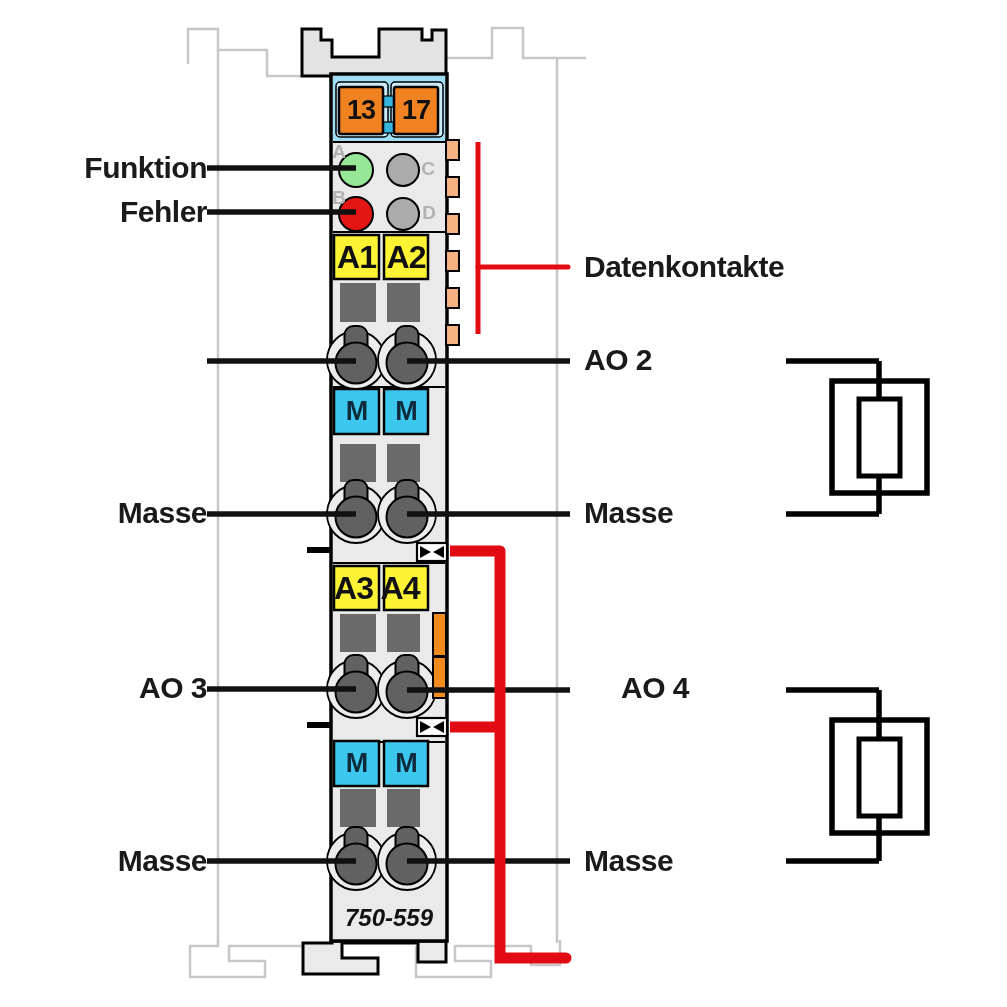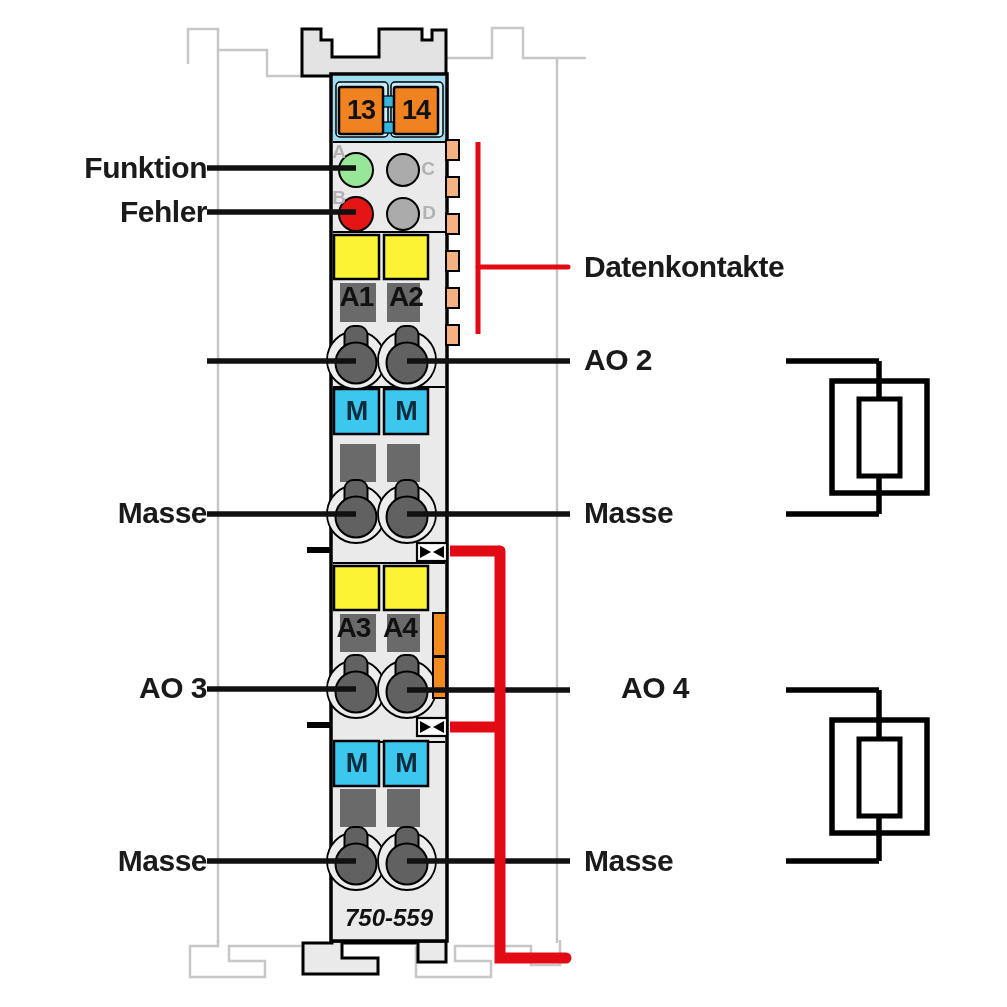--- a/index.html
+++ b/index.html
@@ -5,21 +5,21 @@
   html,body{margin:0;padding:0;background:#fff;}
   #stage{position:relative;width:1007px;height:1007px;background:#fff;overflow:hidden;
          font-family:"Liberation Sans",sans-serif;}
   svg{position:absolute;left:0;top:0;}
   .txt{position:absolute;color:#1a1a1a;font-weight:bold;letter-spacing:-0.5px;}
   .lbl{font-size:30px;line-height:34px;height:34px;white-space:nowrap;}
   .lbl-left{left:20px;width:187px;text-align:right;}
   .lbl-right{left:584px;text-align:left;}
   .term{display:flex;align-items:center;justify-content:center;letter-spacing:-1px;}
   .t-supply{font-size:27px;color:#111;}
-  .t-out{font-size:28px;color:#111;margin-top:40px;}
+  .t-out{font-size:32px;color:#111;}
   .t-gnd{font-size:27px;color:#0c2b3b;}
   .t-led{font-size:19px;color:#b2b2b2;letter-spacing:0;}
   .t-model{font-size:24px;color:#111;letter-spacing:0;}
 </style>
 </head>
 <body>
 
 <div id="stage">
 
 <svg width="1007" height="1007" viewBox="0 0 1007 1007">
@@ -179,21 +179,21 @@
 <div class="txt lbl lbl-left" style="top:671px;">AO 3</div>
 <div class="txt lbl lbl-left" style="top:844px;">Masse</div>
 
 <div class="txt lbl lbl-right" style="top:250px;">Datenkontakte</div>
 <div class="txt lbl lbl-right" style="top:343px;">AO 2</div>
 <div class="txt lbl lbl-right" style="top:496px;">Masse</div>
 <div class="txt lbl lbl-right" style="top:671px;margin-left:37px;">AO 4</div>
 <div class="txt lbl lbl-right" style="top:844px;">Masse</div>
 
 <div class="txt term t-supply" style="left:339px;top:87px;width:44px;height:47px;">13</div>
-<div class="txt term t-supply" style="left:394px;top:87px;width:44px;height:47px;">14</div>
+<div class="txt term t-supply" style="left:394px;top:87px;width:44px;height:47px;">17</div>
 
 <div class="txt term t-led" style="left:331px;top:143px;width:16px;height:18px;">A</div>
 <div class="txt term t-led" style="left:331px;top:189px;width:16px;height:18px;">B</div>
 <div class="txt term t-led" style="left:420px;top:160px;width:16px;height:18px;">C</div>
 <div class="txt term t-led" style="left:421px;top:204px;width:16px;height:18px;">D</div>
 
 <div class="txt term t-out" style="left:334px;top:235px;width:45px;height:44px;">A1</div>
 <div class="txt term t-out" style="left:384px;top:235px;width:44px;height:44px;text-align:right;">A2</div>
 <div class="txt term t-out" style="left:334px;top:566px;width:39px;height:44px;">A3</div>
 <div class="txt term t-out" style="left:384px;top:566px;width:32px;height:44px;">A4</div>

